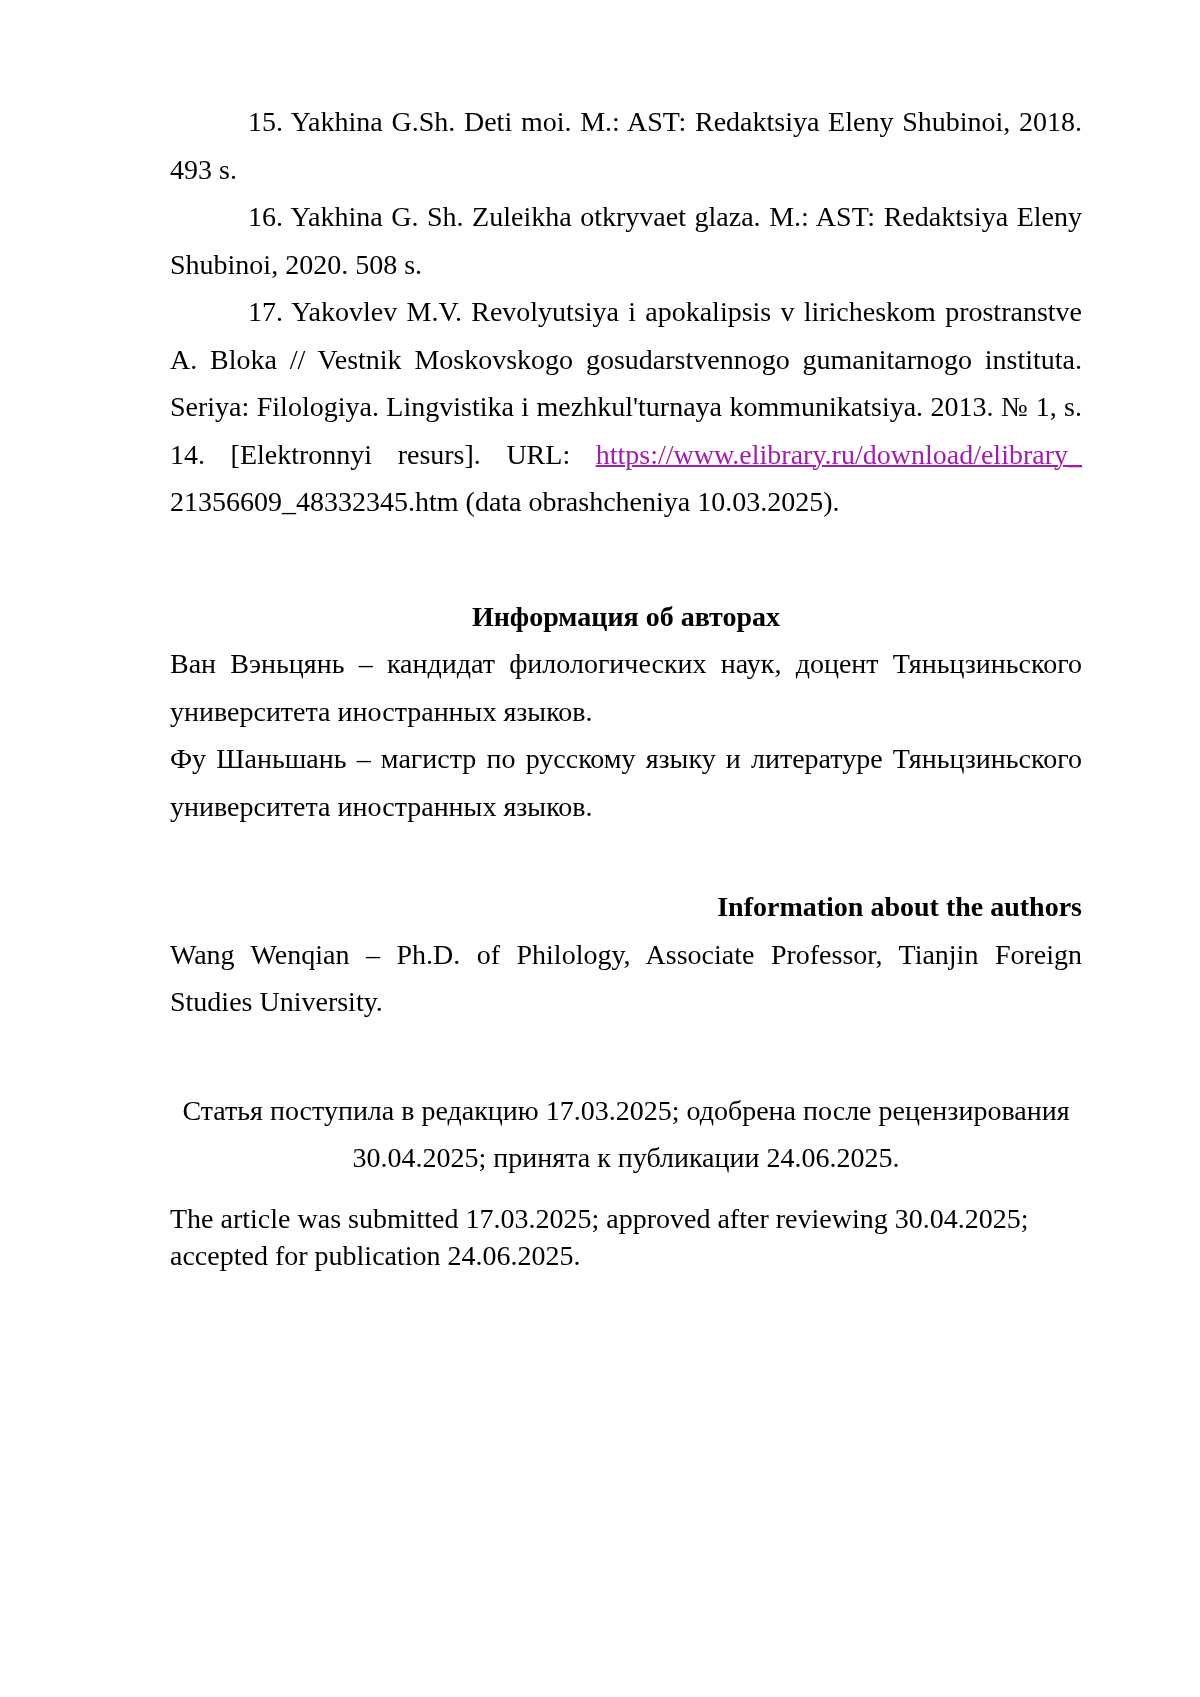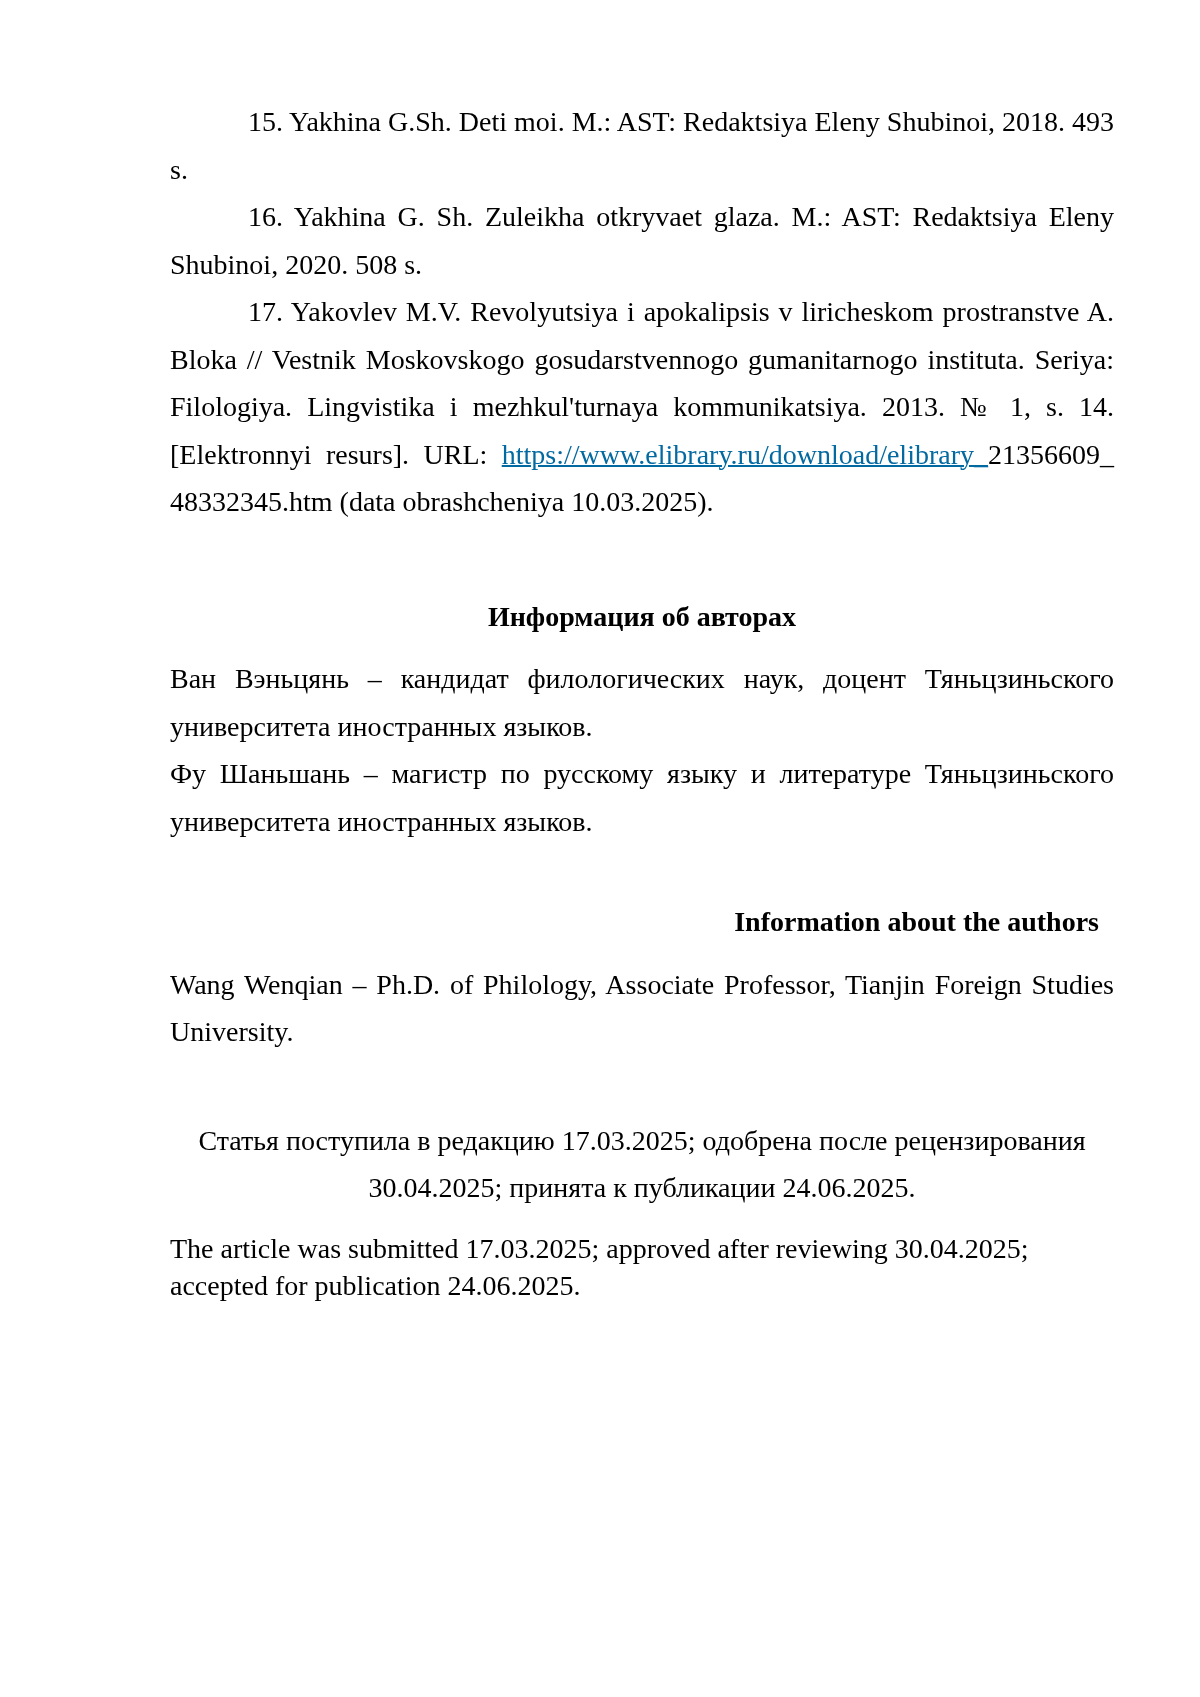--- a/index.html
+++ b/index.html
@@ -7,43 +7,43 @@
     margin: 0;
     padding: 0;
     background: #ffffff;
   }
   .page {
     position: relative;
     width: 1200px;
     height: 1697px;
     box-sizing: border-box;
     background: #ffffff;
-    padding: 98px 86px 0 170px;
+    padding: 98px 118px 0 170px;
     font-family: "Liberation Serif", "DejaVu Serif", serif;
     font-size: 28px;
     line-height: 47.5px;
     color: #000000;
     overflow: hidden;
   }
   p { margin: 0; }
   .justify { text-align: justify; }
   .ref { text-indent: 78px; }
   .heading {
-    margin: 15px;
+    margin: 0;
     font-size: 28px;
     line-height: 47.5px;
     font-weight: bold;
     text-align: center;
   }
   .heading-ru { margin-top: 67px; }
   .heading-en { margin-top: 53px; text-align: right; }
   .dates-ru { margin-top: 61px; text-align: center; }
   .dates-en { margin-top: 18px; line-height: 37px; text-align: left; }
   a.doc-link {
-    color: #0369a1;
+    color: #a21caf;
     text-decoration: underline;
     text-decoration-thickness: 1.5px;
   }
 </style>
 </head>
 <body>
 
 <div class="page">
 
   <p class="ref justify">15. Yakhina G.Sh. Deti moi. M.: AST: Redaktsiya Eleny Shubinoi, 2018. 493 s.</p>

